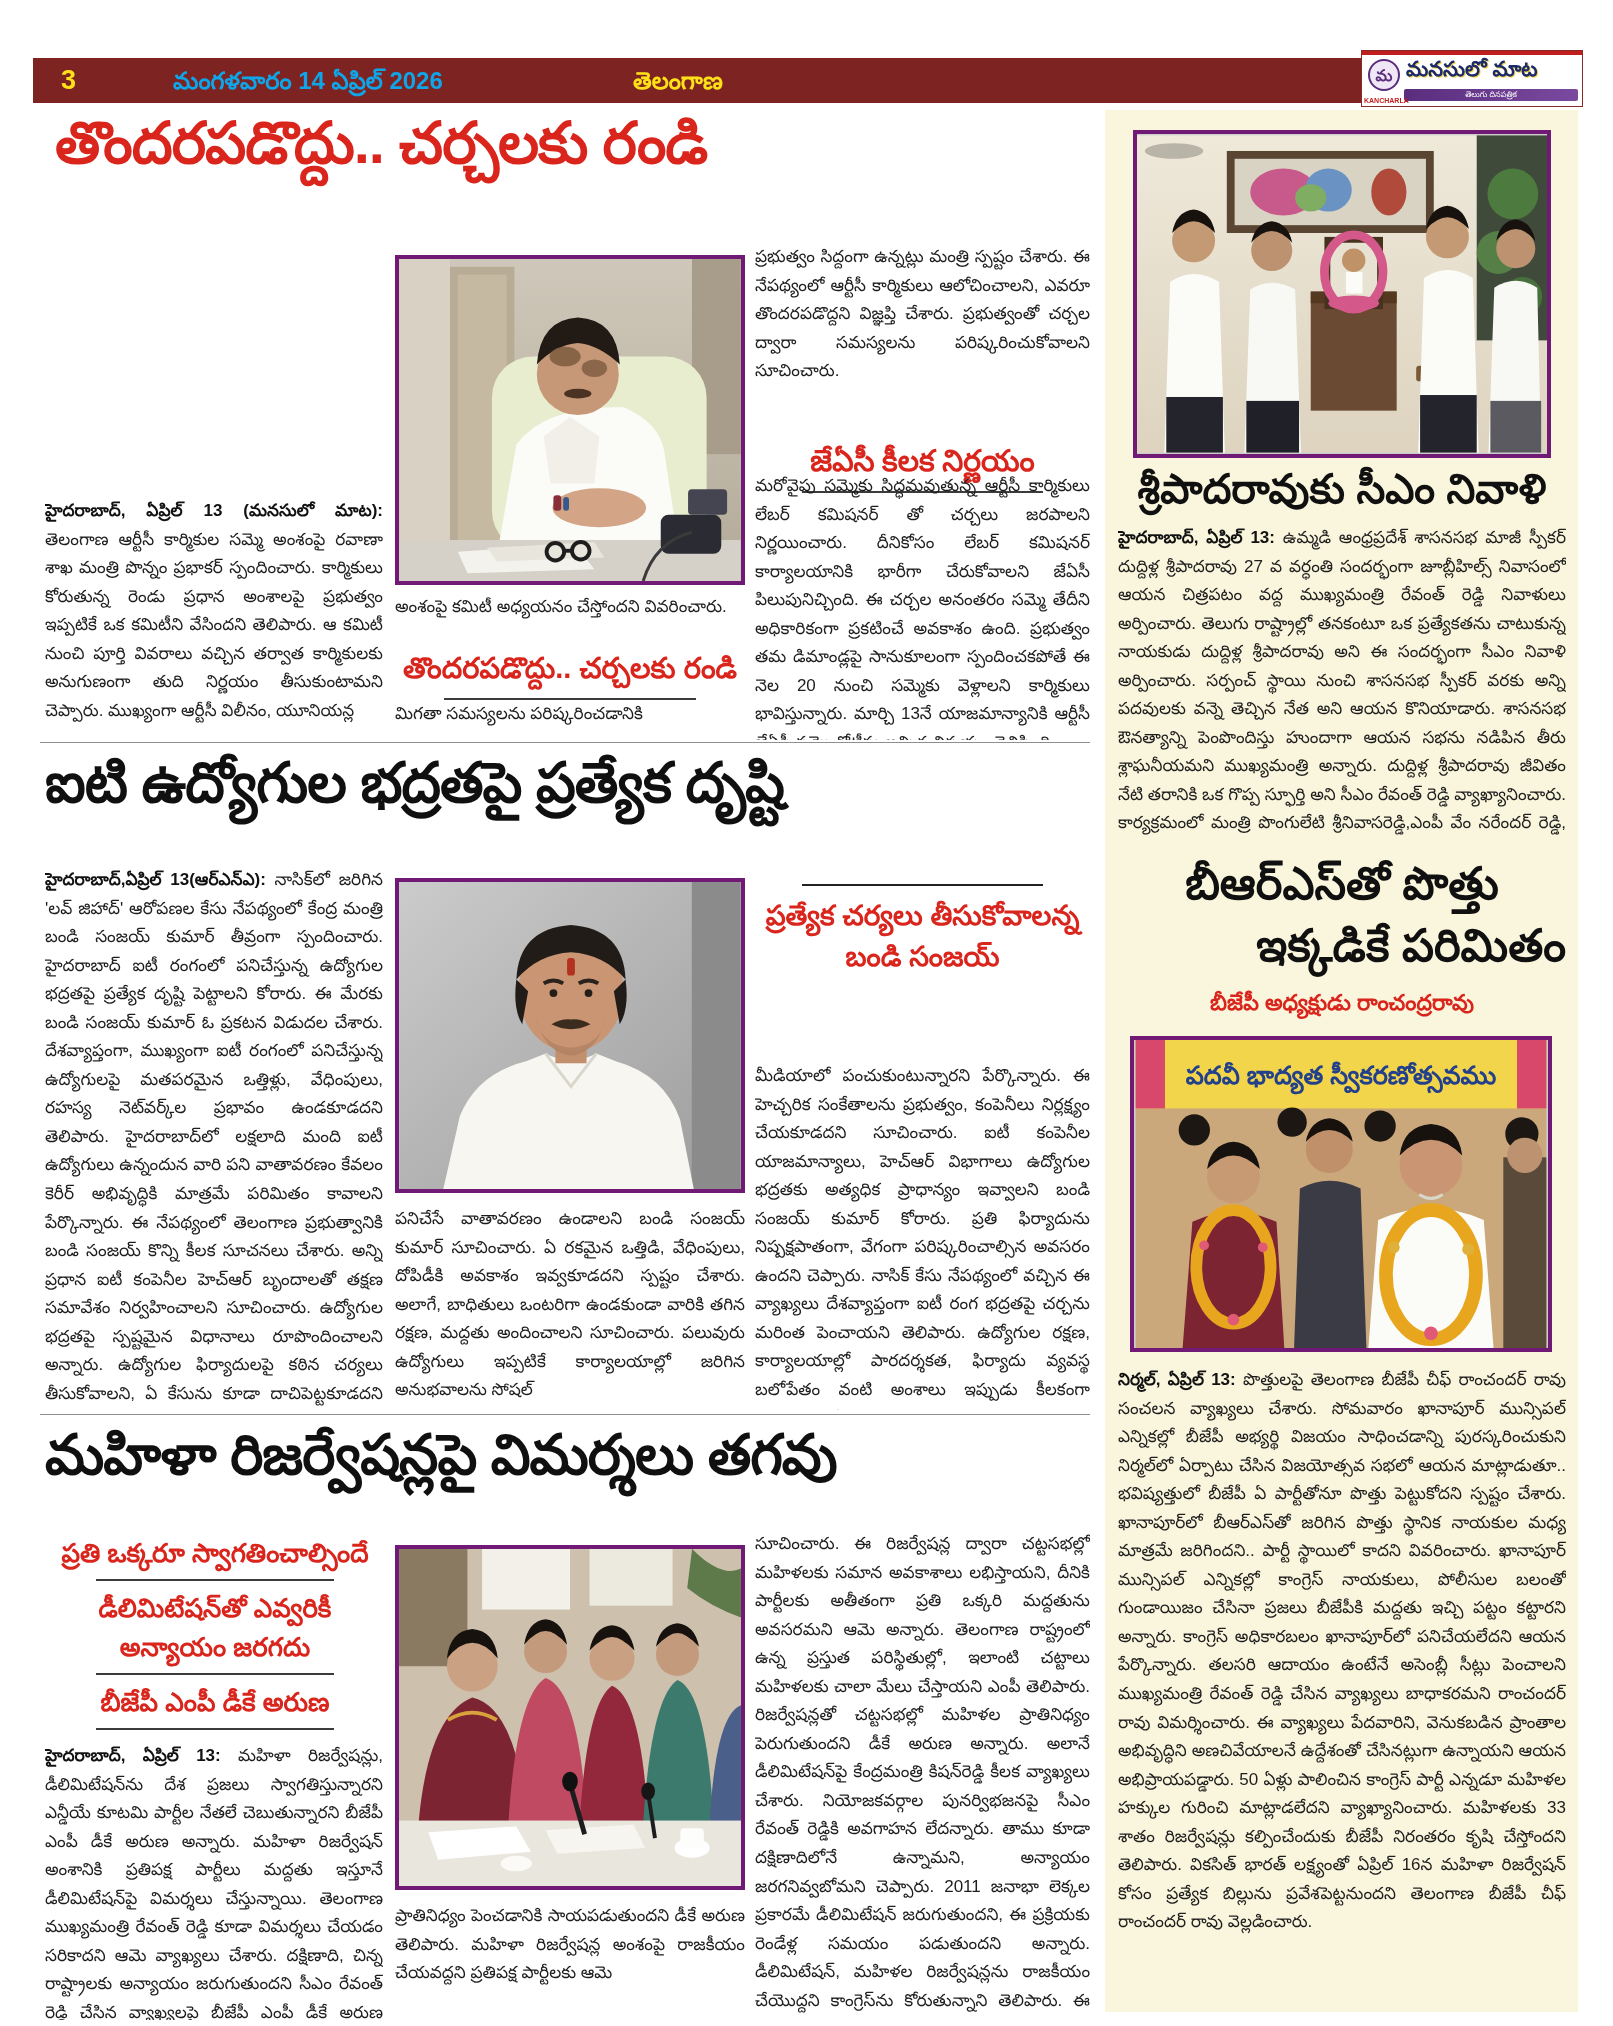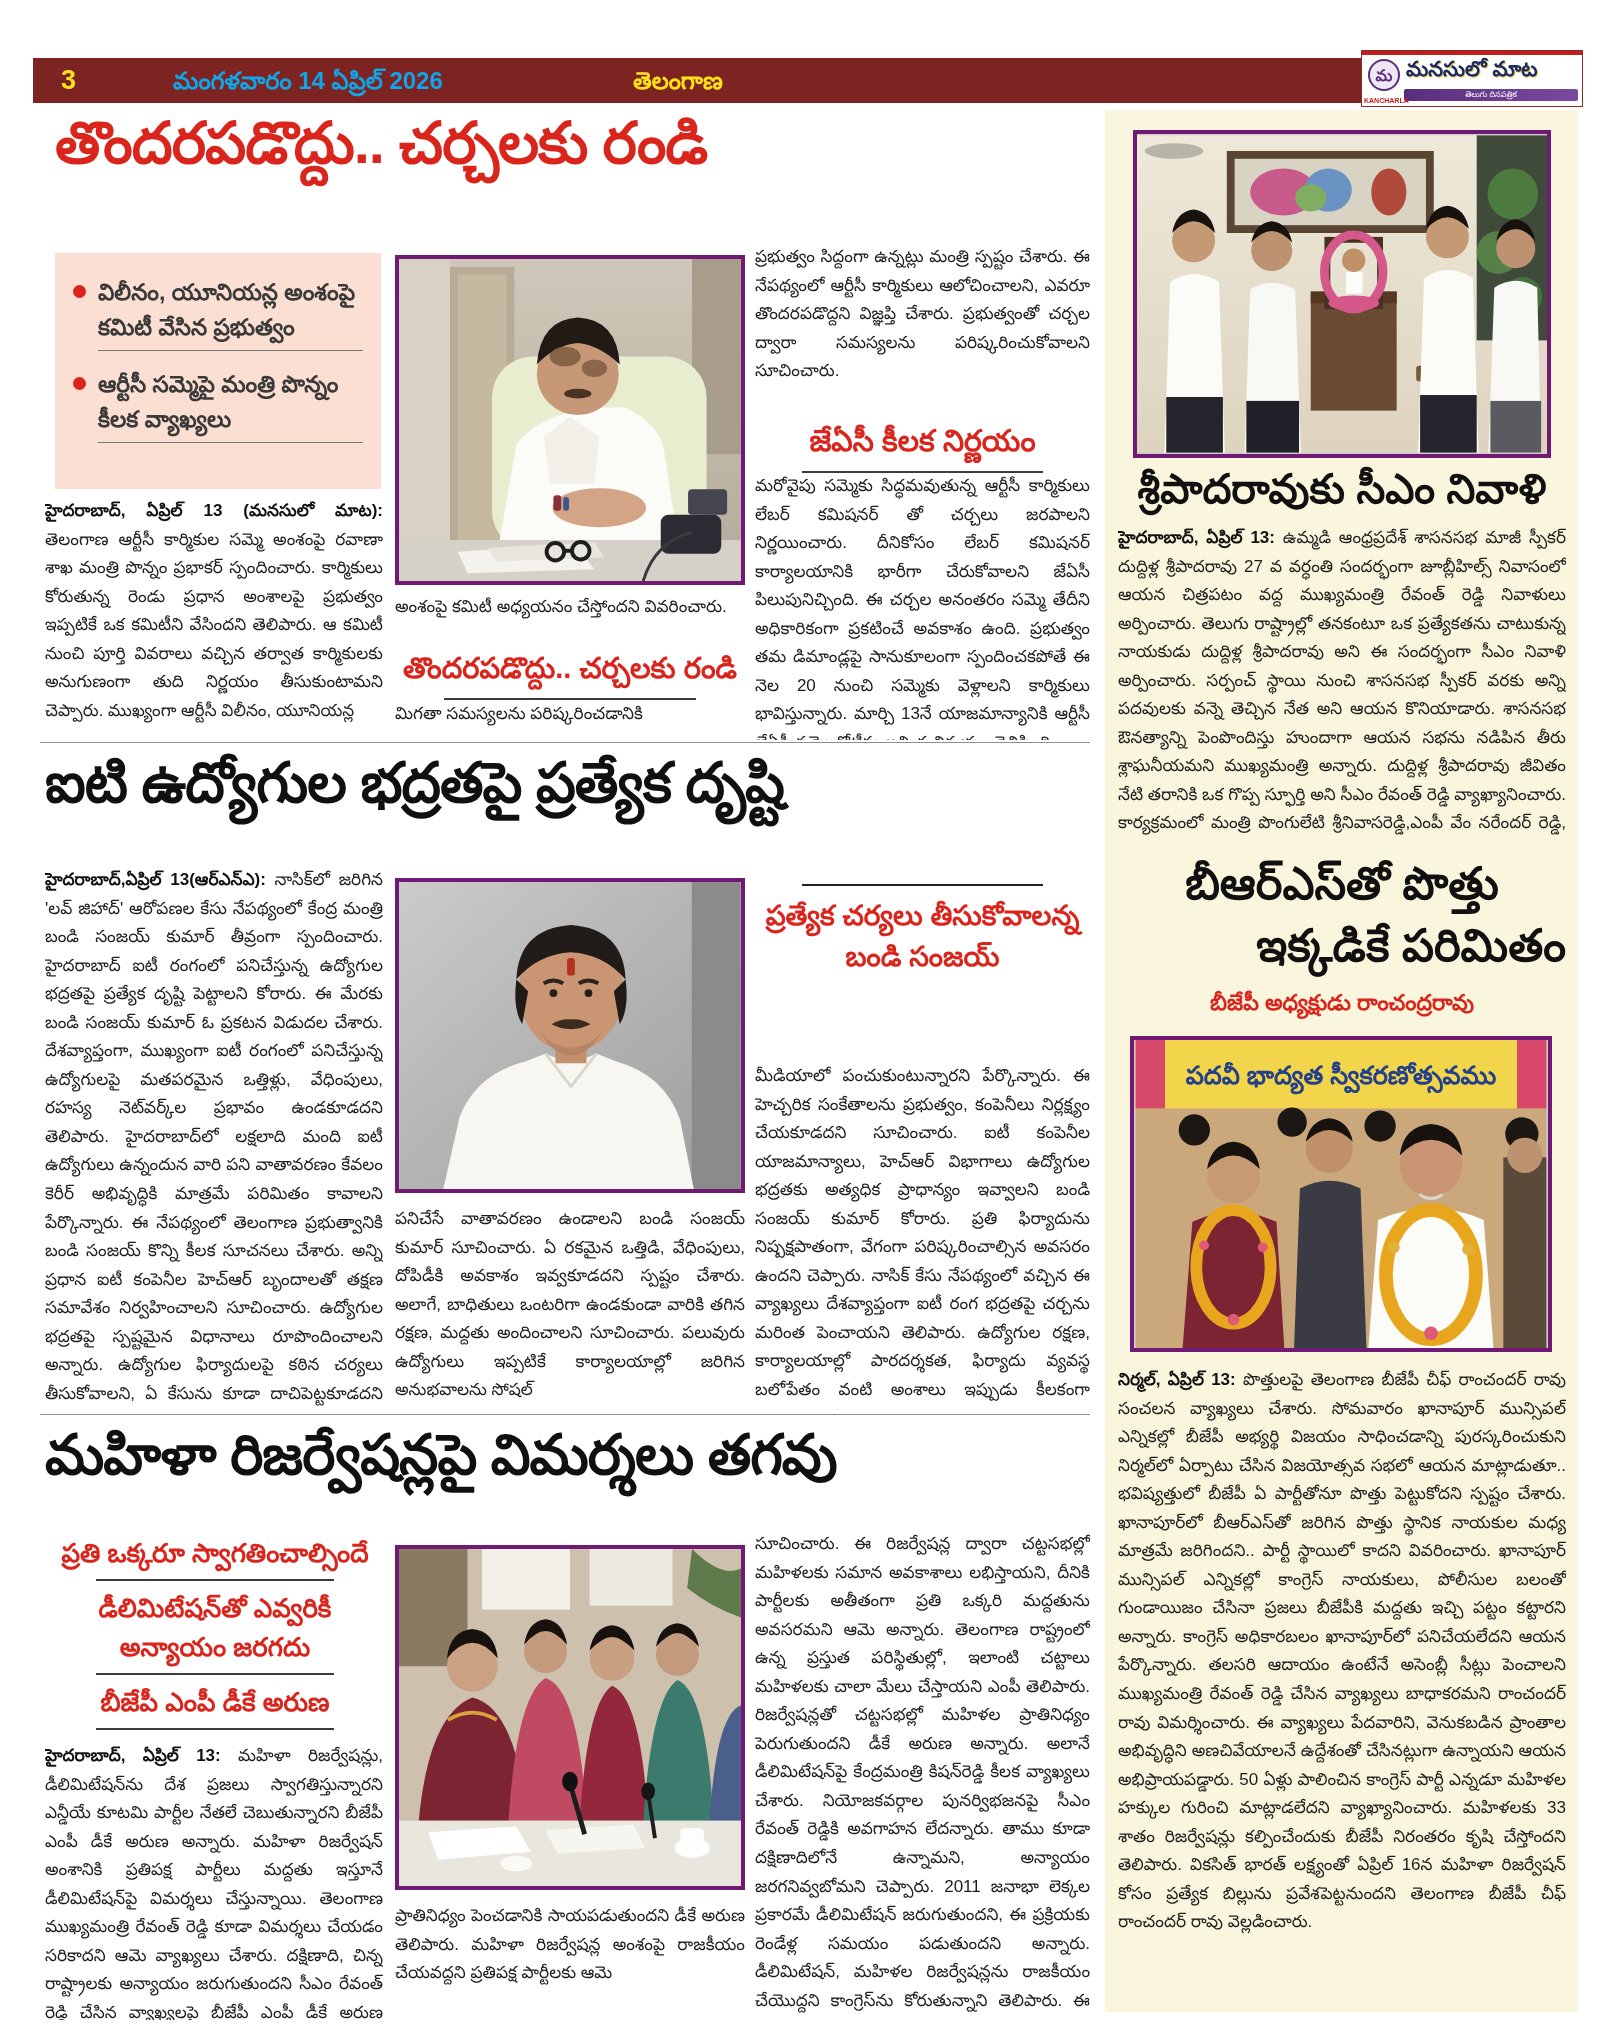--- a/index.html
+++ b/index.html
@@ -119,30 +119,20 @@
   <div class="logo">
     <div class="logo-top-strip"></div>
     <div class="logo-emblem">మ</div>
     <div class="logo-title">మనసులో మాట</div>
     <div class="logo-strip">తెలుగు దినపత్రిక</div>
     <div class="logo-sub">KANCHARLA</div>
   </div>
 
   <div class="abs headline-red" style="left:55px; top:110px; width:830px; height:82px;">తొందరపడొద్దు.. చర్చలకు రండి</div>
 
-  <div class="bullet-box">
-    <div class="bullet-item">
-      <span class="bullet-dot"></span>
-      <span class="bullet-text">విలీనం, యూనియన్ల అంశంపై కమిటీ వేసిన ప్రభుత్వం</span>
-    </div>
-    <div class="bullet-item">
-      <span class="bullet-dot"></span>
-      <span class="bullet-text">ఆర్టీసీ సమ్మెపై మంత్రి పొన్నం కీలక వ్యాఖ్యలు</span>
-    </div>
-  </div>
 
   <p class="abs body-text" style="left:45px; top:497px; width:338px; height:243px;">
     <span class="dateline">హైదరాబాద్, ఏప్రిల్ 13 (మనసులో మాట):</span>
     <span>తెలంగాణ ఆర్టీసీ కార్మికుల సమ్మె అంశంపై రవాణా శాఖ మంత్రి పొన్నం ప్రభాకర్ స్పందించారు. కార్మికులు కోరుతున్న రెండు ప్రధాన అంశాలపై ప్రభుత్వం ఇప్పటికే ఒక కమిటీని వేసిందని తెలిపారు. ఆ కమిటీ నుంచి పూర్తి వివరాలు వచ్చిన తర్వాత కార్మికులకు అనుగుణంగా తుది నిర్ణయం తీసుకుంటామని చెప్పారు. ముఖ్యంగా ఆర్టీసీ విలీనం, యూనియన్ల</span>
   </p>
 
   <div class="abs photo" style="left:395px; top:255px; width:350px; height:330px;">
     <svg viewBox="0 0 350 330">
       <defs>
         <linearGradient id="p1bg" x1="0" y1="0" x2="0" y2="1">
@@ -182,21 +172,21 @@
 
   <div class="abs" style="left:395px; top:652px; width:350px;">
     <div class="red-sub" style="font-size:29px;">తొందరపడొద్దు.. చర్చలకు రండి</div>
     <div class="rule"></div>
   </div>
 
   <p class="abs body-text" style="left:395px; top:700px; width:350px; height:38px;">మిగతా సమస్యలను పరిష్కరించడానికి</p>
 
   <p class="abs body-text" style="left:755px; top:243px; width:335px; height:178px;">ప్రభుత్వం సిద్దంగా ఉన్నట్లు మంత్రి స్పష్టం చేశారు. ఈ నేపథ్యంలో ఆర్టీసీ కార్మికులు ఆలోచించాలని, ఎవరూ తొందరపడొద్దని విజ్ఞప్తి చేశారు. ప్రభుత్వంతో చర్చల ద్వారా సమస్యలను పరిష్కరించుకోవాలని సూచించారు.</p>
 
-  <div class="abs" style="left:755px; top:424px; width:335px;">
+  <div class="abs" style="left:755px; top:444px; width:335px;font-family:Liberation Serif, serif;">
     <div class="red-sub" style="font-size:30px;">జేఏసీ కీలక నిర్ణయం</div>
     <div class="rule"></div>
   </div>
 
   <p class="abs body-text" style="left:755px; top:472px; width:335px; height:268px;">మరోవైపు సమ్మెకు సిద్ధమవుతున్న ఆర్టీసీ కార్మికులు లేబర్ కమిషనర్ తో చర్చలు జరపాలని నిర్ణయించారు. దీనికోసం లేబర్ కమిషనర్ కార్యాలయానికి భారీగా చేరుకోవాలని జేఏసీ పిలుపునిచ్చింది. ఈ చర్చల అనంతరం సమ్మె తేదీని అధికారికంగా ప్రకటించే అవకాశం ఉంది. ప్రభుత్వం తమ డిమాండ్లపై సానుకూలంగా స్పందించకపోతే ఈ నెల 20 నుంచి సమ్మెకు వెళ్లాలని కార్మికులు భావిస్తున్నారు. మార్చి 13నే యాజమాన్యానికి ఆర్టీసీ జేఏసీ సమ్మె నోటీసు ఇచ్చిన విషయం తెలిసింది.</p>
 
   <div class="hdivider" style="left:40px; top:742px; width:1050px;"></div>
 
   <div class="abs headline-black" style="left:45px; top:752px; width:1045px; height:96px;">ఐటి ఉద్యోగుల భద్రతపై ప్రత్యేక దృష్టి</div>
 

